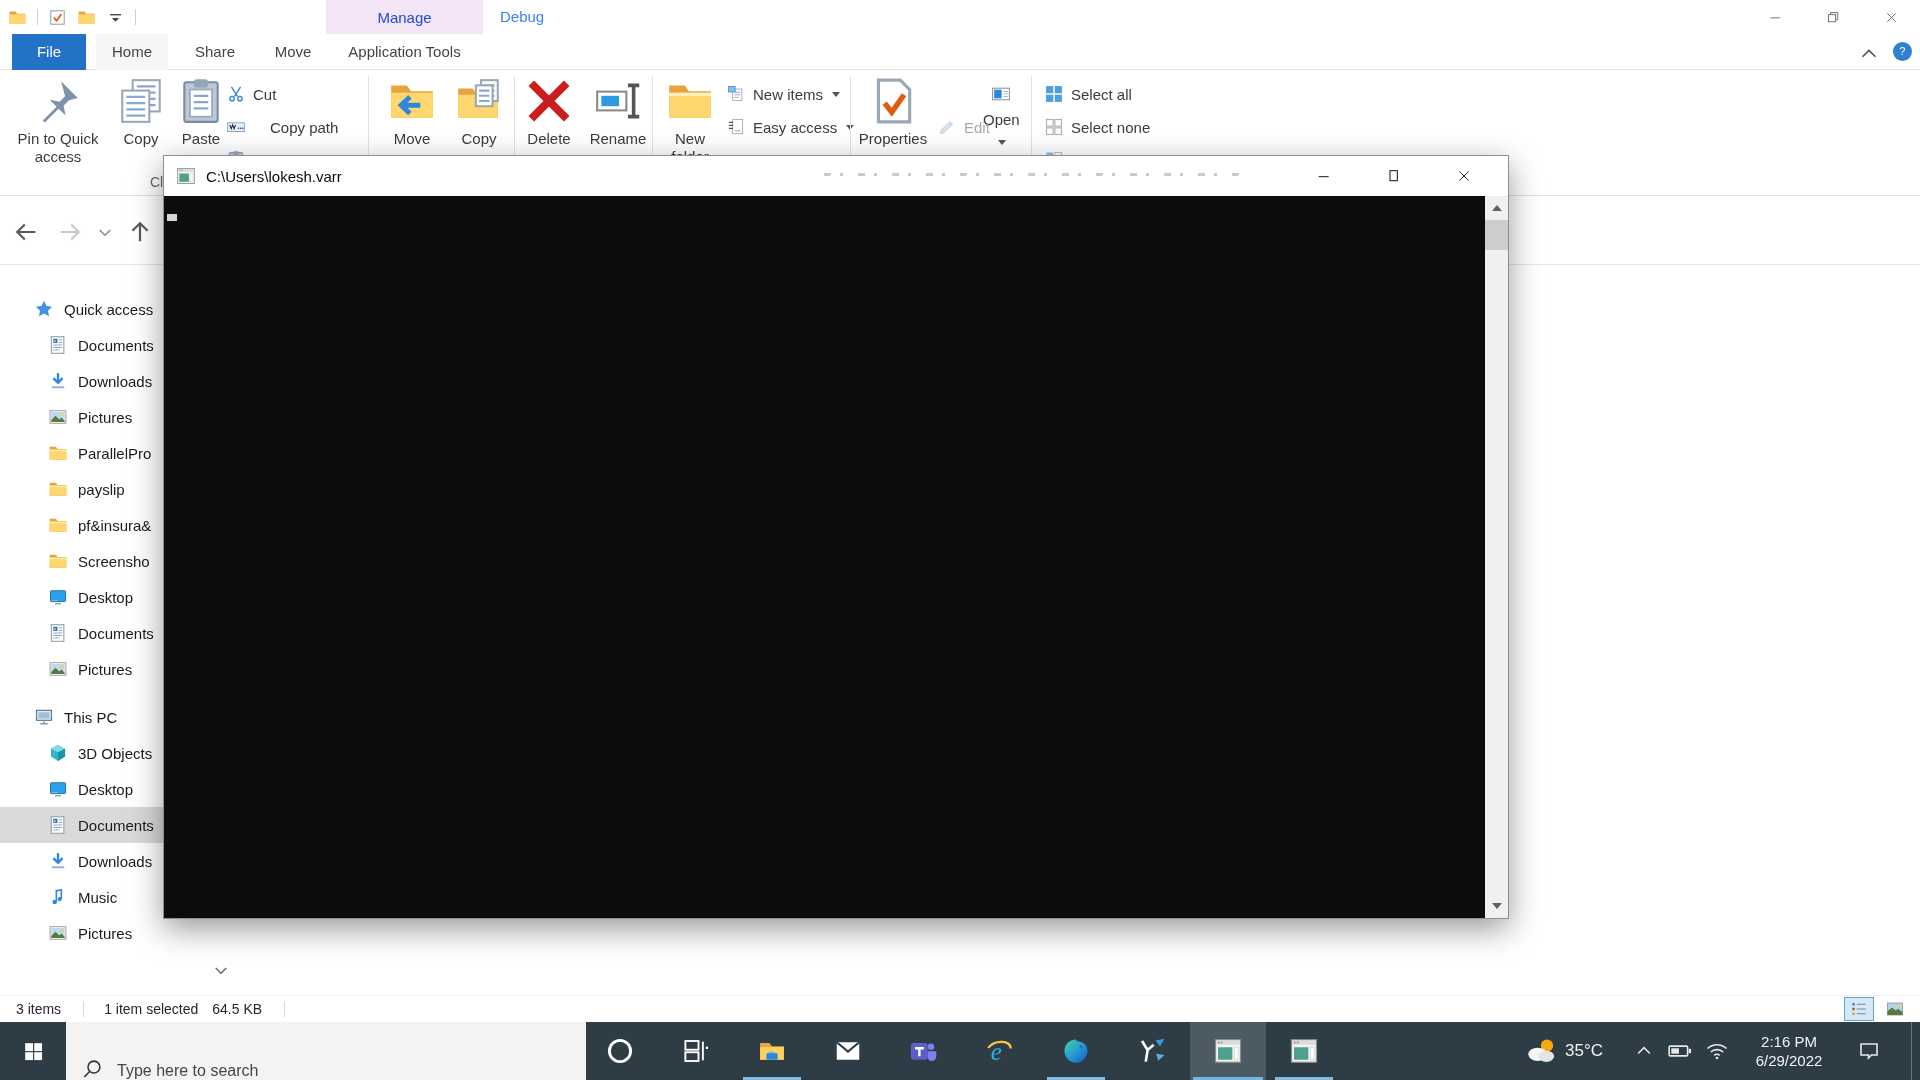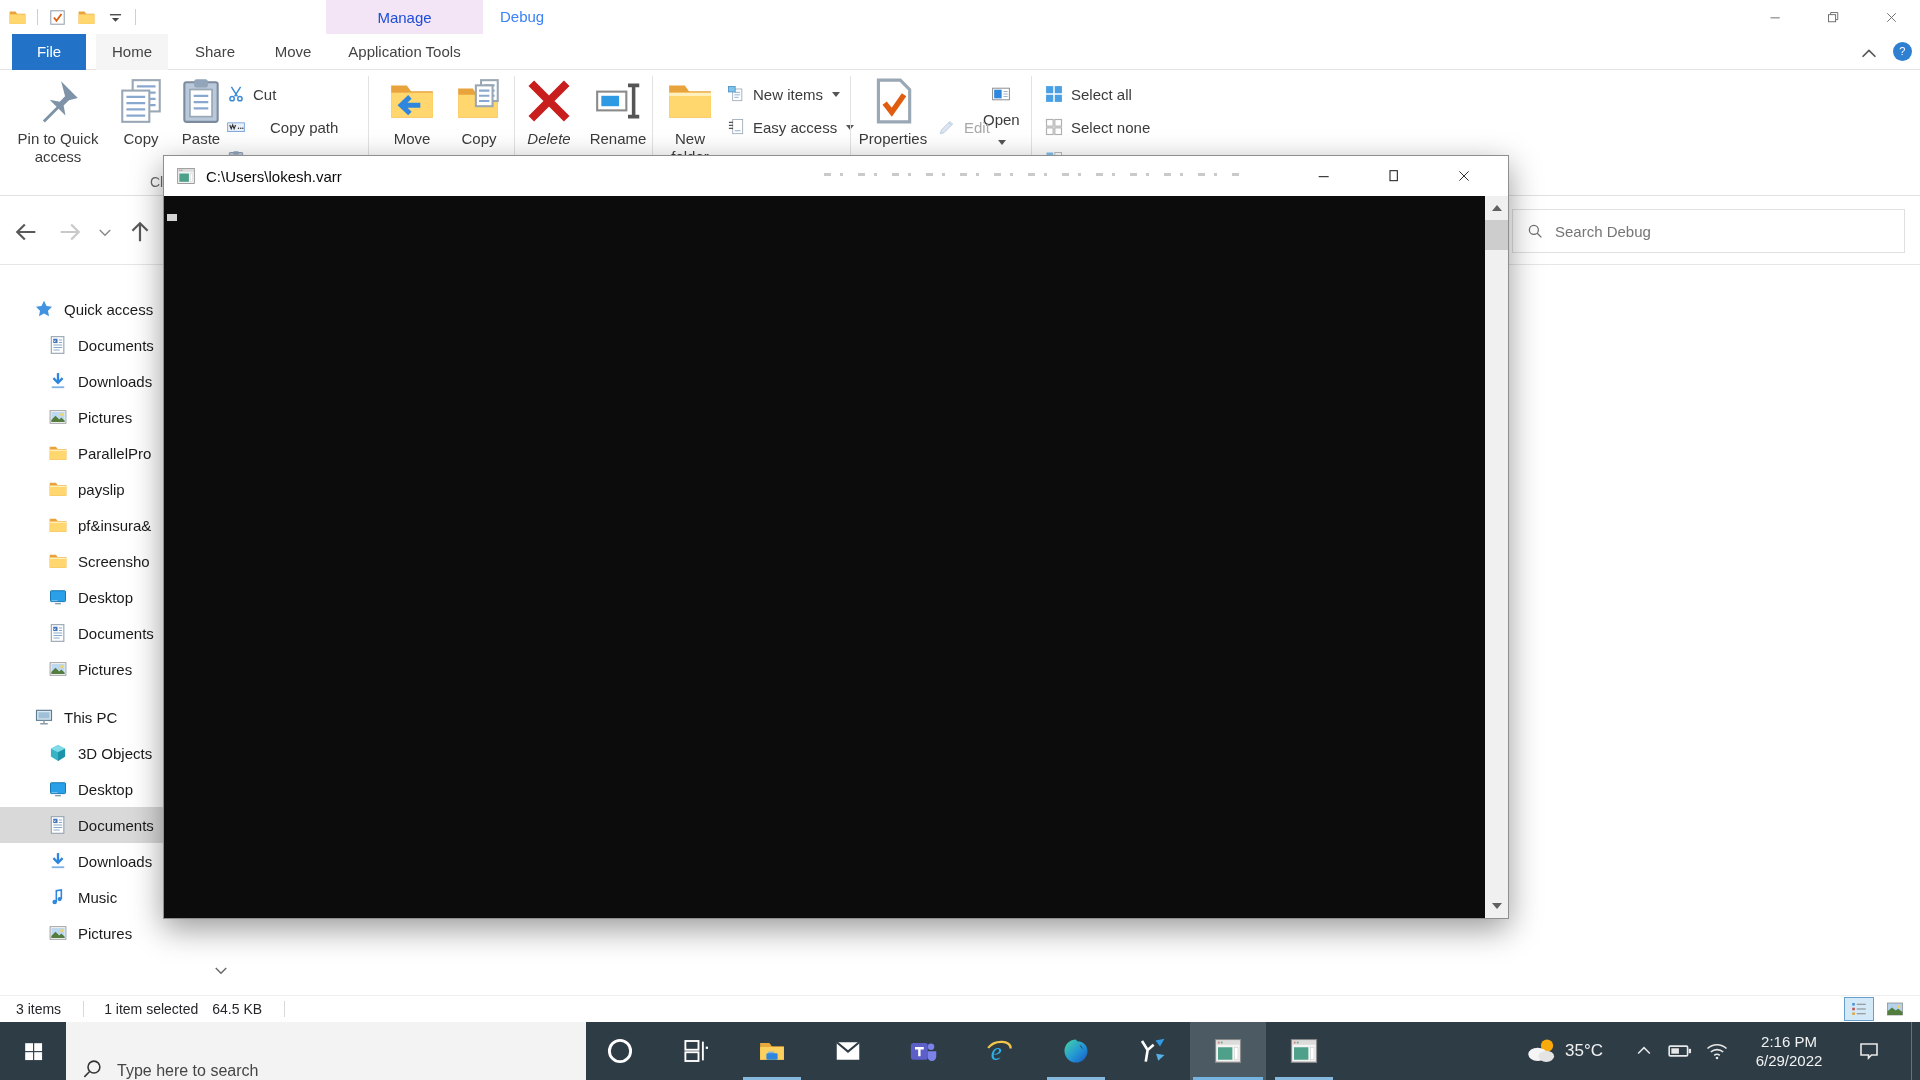--- a/index.html
+++ b/index.html
@@ -34,21 +34,21 @@
 
   .ribbon { position:absolute; left:0; top:70px; right:0; height:126px; background:#fff; border-bottom:1px solid #e1e1e1; }
   .rb-big { position:absolute; top:6px; text-align:center; font-size:15px; color:#3b3b3b; }
   .rb-big .bicon { height:50px; display:flex; align-items:flex-start; justify-content:center; }
   .rb-big .blabel { margin-top:4px; line-height:18px; white-space:nowrap; }
   .rb-pin { left:8px; width:100px; }
   .rb-copybig { left:112px; width:58px; }
   .rb-pastebig { left:172px; width:58px; }
   .rb-move { left:380px; width:64px; }
   .rb-copy2 { left:448px; width:62px; }
-  .rb-delete { left:518px; width:62px;font-style:italic; }
+  .rb-delete { left:518px; width:62px; }
   .rb-rename { left:582px; width:72px; }
   .rb-newfolder { left:660px; width:60px; }
   .rb-props { left:857px; width:72px; }
   .rb-row { position:absolute; display:flex; align-items:center; gap:7px; font-size:15px; color:#3b3b3b; white-space:nowrap; }
   .rb-row .ricon { width:20px; height:20px; }
   .rb-row.dim { color:#a8a8a8; }
   .rb-sep { position:absolute; top:6px; height:112px; width:1px; background:#e2e2e2; }
   .caret { width:0; height:0; border:4px solid transparent; border-top:5px solid #555; margin-top:5px; margin-left:2px; }
   .rb-grouplabel { position:absolute; top:104px; font-size:14px; color:#6a6a6a; }
 
@@ -432,29 +432,20 @@
       <div class="navbtn nav-chev">
         <svg viewBox="0 0 24 24" fill="none" stroke="#8a8a8a" stroke-width="2">
             <path d="M5 8l7 7 7-7"></path>
           </svg>
       </div>
       <div class="navbtn nav-up">
         <svg viewBox="0 0 24 24" fill="none" stroke="#5a5a5a" stroke-width="1.9">
             <path d="M12 20V5M5.5 11L12 4.5l6.5 6.5"></path>
           </svg>
       </div>
-      <div class="searchbox">
-        <span class="sicon16">
-            <svg viewBox="0 0 24 24" fill="none" stroke="#6e6e6e" stroke-width="1.7" style="width: 100%; height: 100%; display: block;">
-              <circle cx="10.5" cy="10.5" r="6"></circle>
-              <path d="M15 15l5.5 5.5"></path>
-            </svg>
-          </span>
-        <input type="text" placeholder="Search Debug" style="">
-      </div>
     </div>
 
     <div id="sidebar">
       <div id="sidebar-list">
           <div class="side-item lvl0">
             <span class="sicon">
               <svg viewBox="0 0 24 24" style="width: 100%; height: 100%; display: block;">
                 <path d="M12 2.2l3 6.1 6.7 1-4.9 4.7 1.2 6.7L12 17.5 6 20.7l1.2-6.7-4.9-4.7 6.7-1z" fill="#3f93e0"></path>
               </svg>
             </span>

